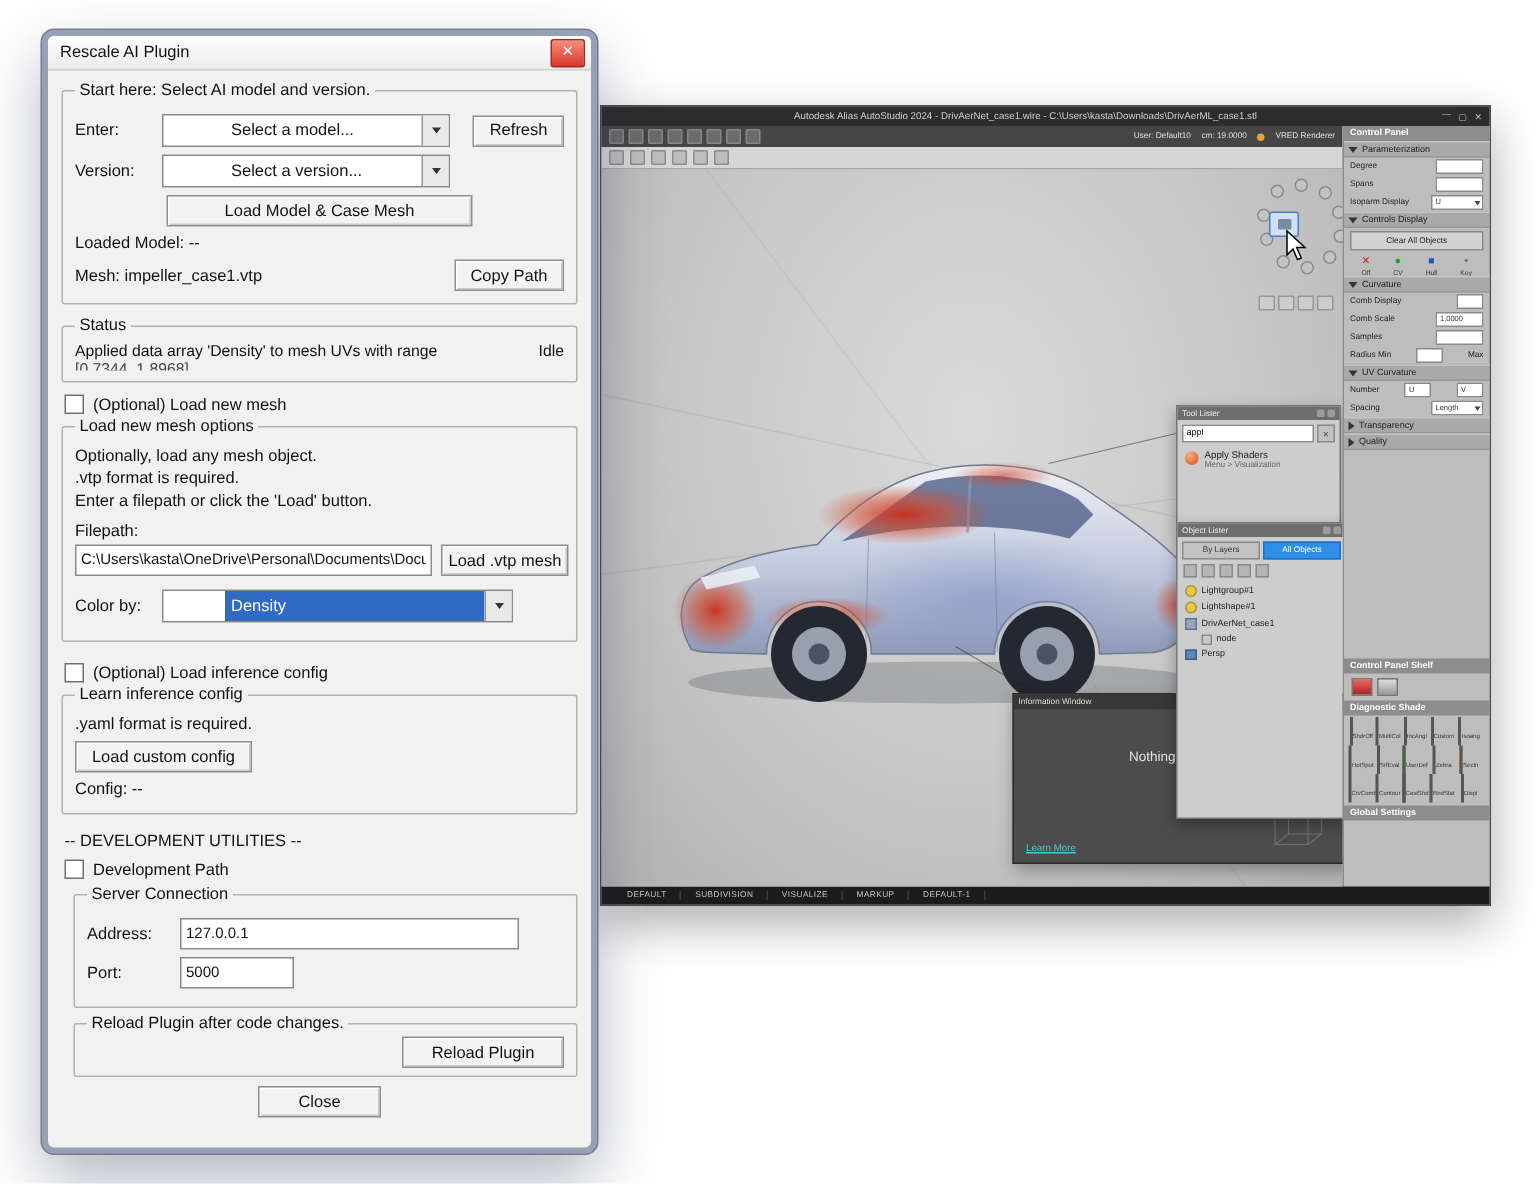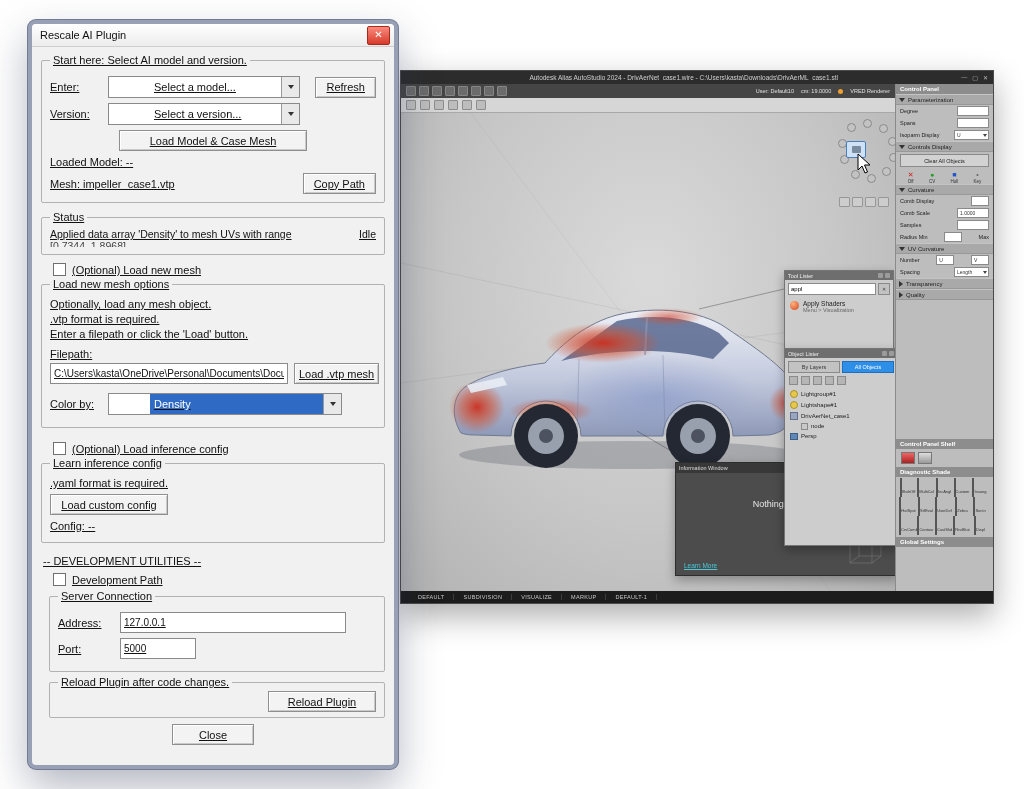--- a/index.html
+++ b/index.html
@@ -103,32 +103,32 @@
   .shelf-body{display:flex;gap:3px;padding:3px 5px;}
   .shelf-body i{width:12px;height:10px;border:1px solid #777;display:block;}
   .shelf-body i:nth-child(1){background:linear-gradient(#e66,#a22);}
   .shelf-body i:nth-child(2){background:linear-gradient(#ddd,#999);}
 
   
   .dlg{position:absolute;left:28px;top:20px;width:362px;height:741px;background:#f1f1f1;border:4px solid #98a0b6;border-radius:8px;box-shadow:0 0 0 1px #747c94, 0 18px 42px rgba(40,50,80,.35);display:flex;flex-direction:column;overflow:hidden;z-index:10;}
   .dlg-titlebar{height:22px;background:linear-gradient(#ffffff,#ececec);border-bottom:1px solid #cfcfcf;display:flex;align-items:center;padding:0 4px 0 8px;flex:0 0 auto;}
   .dlg-title{font-size:11px;color:#111;flex:1;}
   .dlg-close{width:21px;height:17px;background:linear-gradient(#f98b7e,#d83a2b);border:1px solid #a8281c;border-radius:2px;color:#fff;font-size:10px;line-height:15px;text-align:center;}
-  .dlg-body{flex:1;padding:7px 9px 20px;font-size:11px;color:#111;overflow:hidden;text-decoration:underline;}
+  .dlg-body{flex:1;padding:7px 9px 20px;font-size:11px;color:#111;overflow:hidden;}
   fieldset{border:1px solid #b2b2b2;border-radius:2px;margin:0 0 8px;padding:5px 8px 7px;}
   legend{font-size:11px;padding:0 3px;color:#111;}
   .frow{display:flex;align-items:center;margin:5px 0;gap:6px;}
   .lbl{width:52px;flex:0 0 auto;}
   .combo{width:190px;height:20px;background:#fff;border:1px solid #8a8a8a;display:flex;align-items:stretch;flex:0 0 auto;}
   .combo-text{flex:1;padding:1px 4px;white-space:nowrap;overflow:hidden;display:flex;align-items:center;margin-left:41px;}
   .combo-arrow{width:17px;background:#e9e9e9;border-left:1px solid #9a9a9a;display:flex;align-items:center;justify-content:center;}
   .car{width:0;height:0;border-left:3.5px solid transparent;border-right:3.5px solid transparent;border-top:4.5px solid #333;}
   .btn{background:#f3f3f3;border:1px solid #8f8f8f;box-shadow:inset 1px 1px 0 #fff, inset -1px -1px 0 #c9c9c9;font-size:11px;height:21px;display:inline-flex;align-items:center;justify-content:center;padding:0 10px;color:#111;font-family:"Liberation Sans",sans-serif;}
   .chk{width:11px;height:11px;background:#fff;border:1px solid #707070;display:inline-block;flex:0 0 auto;}
-  .chkrow{display:flex;align-items:center;gap:6px;margin:2px 12px 6px;}
+  .chkrow{display:flex;align-items:center;gap:6px;margin:2px 2px 6px;}
   .txtinput{background:#fff;border:1px solid #8a8a8a;height:19px;font-size:10px;padding:0 3px;font-family:"Liberation Sans",sans-serif;color:#111;}
   .pline{margin:3px 0;}
   .status-line{display:flex;align-items:flex-start;gap:8px;font-size:10.5px;}
   .status-clip{height:7px;overflow:hidden;font-size:10.5px;color:#444;}
   .combo-sel .combo-text{background:#2f6bc4;color:#fff;}
   .dev-hdr{font-size:11px;margin:4px 2px 6px;color:#111;}
 </style>
 </head>
 <body>
 
@@ -490,21 +490,21 @@
       <div class="frow">
         <span class="lbl">Version:</span>
         <span class="combo">
           <span class="combo-text">Select a version...</span>
           <span class="combo-arrow">
               <span class="car"></span>
             </span>
         </span>
       </div>
       <div class="frow" style="justify-content:center">
-        <button class="btn" style="width:188px">Load Model &amp; Case Mesh</button>
+        <button class="btn" style="width:204px">Load Model &amp; Case Mesh</button>
       </div>
       <div class="pline">Loaded Model: --</div>
       <div class="frow" style="margin-bottom:1px">
         <span style="flex:1">Mesh: impeller_case1.vtp</span>
         <button class="btn" style="min-width:64px">Copy Path</button>
       </div>
     </fieldset>
 
     <fieldset>
       <legend>Status</legend>

